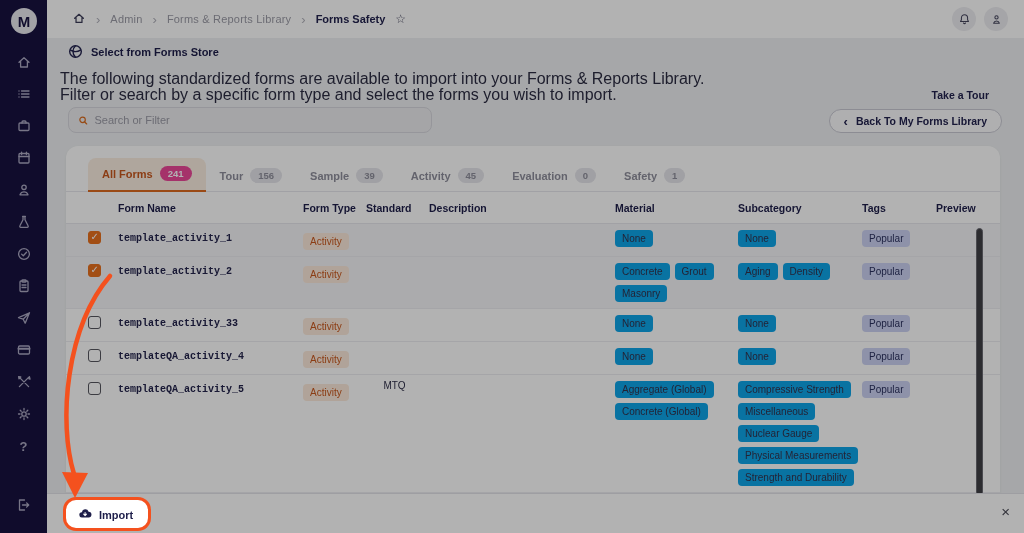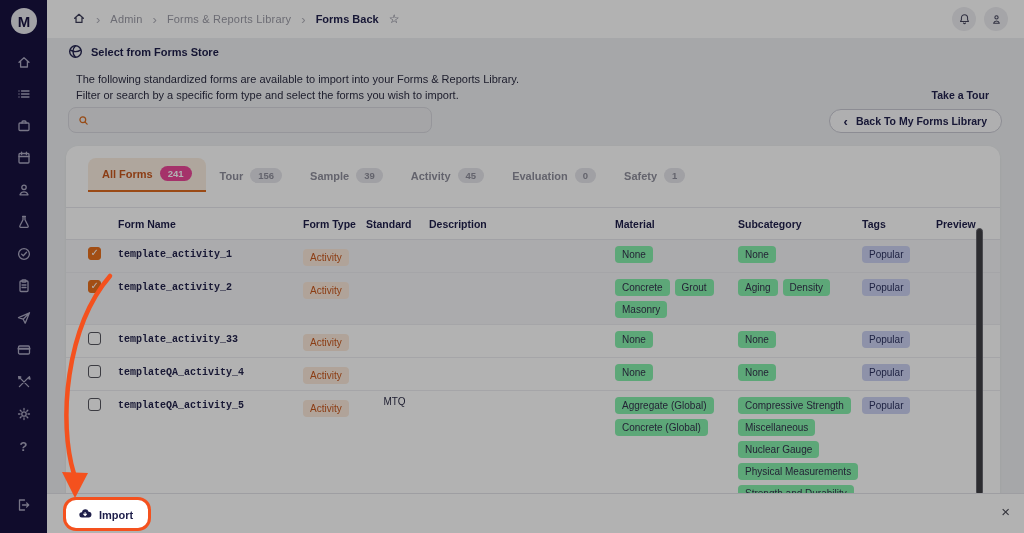--- a/index.html
+++ b/index.html
@@ -27,52 +27,52 @@
   .crumb .star { color:#55556b; font-size:12px; }
   .top-actions { margin-left:auto; display:flex; gap:8px; }
   .round-btn { width:24px; height:24px; border-radius:50%; background:#ededf1; display:flex; align-items:center; justify-content:center; }
   .round-btn svg { width:13px; height:13px; stroke:#46465e; fill:none; stroke-width:1.3; stroke-linecap:round; stroke-linejoin:round; }
 
   
   .content-bg { position:absolute; left:47px; top:38px; right:0; bottom:0; background:#eef0f2; }
   .title-row { position:absolute; left:68px; top:44px; display:flex; align-items:center; gap:8px; }
   .title-row svg { width:15px; height:15px; stroke:#23234e; fill:none; stroke-width:1.5; }
   .page-title { font-size:11px; font-weight:700; color:#1e1e4a; }
-  .page-desc { position:absolute; left:76px; top:71px; font-size:11px; color:#2c2c42; line-height:16px; }
+  .page-desc { position:absolute; left:60px; top:71px; font-size:16px; color:#2c2c42; line-height:16px; }
   .take-tour { position:absolute; top:89px; right:35px; font-size:10.5px; font-weight:700; color:#23234e; }
   .search-box { position:absolute; left:68px; top:107px; width:364px; height:26px; background:#ececef; border:1px solid #d7d7de; border-radius:8px; display:flex; align-items:center; padding:0 9px; gap:6px; }
   .search-box svg { width:11px; height:11px; stroke:#d96c1f; fill:none; stroke-width:1.8; stroke-linecap:round; }
   .search-box input { border:none; outline:none; background:transparent; font-size:11px; color:#3a3a50; width:100%; font-family:inherit; }
   .search-box input::placeholder { color:#9b9ba6; }
   .back-btn { position:absolute; top:109px; right:22px; height:24px; display:flex; align-items:center; gap:8px; background:#fbfbfd; border:1px solid #c9c9d3; border-radius:13px; padding:0 14px; font-size:10.5px; font-weight:700; color:#23234e; }
   .back-btn .chev { font-size:13px; font-weight:700; }
 
   
   .card { position:absolute; left:66px; top:146px; width:934px; height:350px; background:#ffffff; border-radius:12px 12px 0 0; box-shadow:0 1px 3px rgba(0,0,0,.06); overflow:hidden; }
-  .tabs { display:flex; align-items:flex-end; padding:12px 22px 16px 22px; border-bottom:1px solid #e7e7ed; }
+  .tabs { display:flex; align-items:flex-end; padding:12px 22px 0 22px; border-bottom:1px solid #e7e7ed; }
   .tab { display:flex; align-items:center; gap:7px; padding:8px 14px 9px 14px; font-size:11px; font-weight:700; color:#8f8f9c; border-radius:8px 8px 0 0; margin-bottom:-1px; }
   .tab .tab-badge { background:#e5e5eb; color:#8f8f9c; border-radius:9px; padding:2px 8px; font-size:9.5px; font-weight:700; }
   .tab.active { background:#fbeee1; color:#c8581e; border-bottom:2px solid #dd6b20; }
   .tab.active .tab-badge { background:#ec4899; color:#ffffff; }
 
   .grid { display:grid; grid-template-columns:30px 185px 63px 63px 186px 123px 124px 74px 1fr; padding:0 20px 0 22px; }
   .thead { border-bottom:1px solid #e7e7ed; }
   .hcell { font-size:10.5px; font-weight:700; color:#1f1f4a; padding:10px 4px 9px 0; }
   .trow { border-bottom:1px solid #ececf1; align-items:flex-start; }
   .trow.sel { background:#f5f5f8; }
   .cell { padding:6px 6px 6px 0; font-size:10px; color:#24244c; }
   .cell.cb { padding-top:7px; }
   .fname { font-weight:700; padding-top:9px;font-family:Liberation Mono, monospace; }
   .std, .desc { padding-top:5px; color:#2e2e48;text-align:center; }
   .checkbox { display:inline-block; width:13px; height:13px; border:1.5px solid #57575f; border-radius:3px; background:#fff; position:relative; }
   .checkbox.checked { background:#e8701e; border-color:#e8701e; }
   .checkbox.checked::after { content:"✓"; position:absolute; left:1.5px; top:-1px; color:#fff; font-size:10px; font-weight:700; }
   .chips { display:flex; flex-wrap:wrap; gap:5px; padding-top:6px; }
   .chip { display:inline-block; padding:3px 7px; border-radius:4px; font-size:10px; line-height:11px; white-space:nowrap; }
-  .chip.gray { background:#86efac; color:#33334d; }
+  .chip.gray { background:#0ea5e9; color:#33334d; }
   .chip.type { background:#fdeadb; color:#c8581e; margin-top:3px; }
   .chip.tag { background:#ccd2f2; color:#2c3260; }
   .scroll-thumb { position:absolute; right:17px; top:82px; bottom:0; width:7px; background:#3f3f46; border-radius:4px; border:1px solid #6a6a72; }
 
   
   .footer { position:absolute; left:47px; right:0; bottom:0; height:40px; background:#ffffff; border-top:1px solid #e3e3e9; }
   .close-x { position:absolute; right:14px; top:10px; font-size:15px; color:#4a4a55; line-height:1; }
   .import-btn { position:absolute; left:68px; top:502px; z-index:60; display:flex; align-items:flex-end; gap:7px; background:#ffffff; border-radius:8px; padding:5px 13px 5px 10px; font-size:11px; font-weight:700; color:#1e1e4a; box-shadow:0 0 0 2px #ffffff, 0 0 0 5px #f4511e; }
   .import-btn svg { width:14px; height:14px; }
 
@@ -166,21 +166,21 @@
 <div class="topbar">
   <div class="crumb">
     <span class="home-ic"><svg viewBox="0 0 16 16">
           <path d="M3 8.3 L8 3.8 L13 8.3 M4.6 7.3 V13 H11.4 V7.3"></path>
         </svg></span>
     <span class="sep">›</span>
     <span class="dim">Admin</span>
     <span class="sep">›</span>
     <span class="dim">Forms &amp; Reports Library</span>
     <span class="sep">›</span>
-    <span class="cur">Forms Back</span>
+    <span class="cur">Forms Safety</span>
     <span class="star">☆</span>
   </div>
   <div class="top-actions">
     <div class="round-btn">
         <svg viewBox="0 0 16 16">
           <path d="M8 2.2 a3.8 3.8 0 0 1 3.8 3.8 v2.4 l1.1 2 H3.1 l1.1-2 V6 A3.8 3.8 0 0 1 8 2.2 Z M6.8 12.3 a1.3 1.3 0 0 0 2.4 0"></path>
         </svg>
       </div>
     <div class="round-btn">
         <svg viewBox="0 0 16 16">
@@ -204,20 +204,21 @@
   <div>The following standardized forms are available to import into your Forms &amp; Reports Library.</div>
   <div>Filter or search by a specific form type and select the forms you wish to import.</div>
 </div>
 <a class="take-tour">Take a Tour</a>
 
 <div class="search-box">
   <svg viewBox="0 0 16 16">
       <circle cx="7" cy="7" r="4.2"></circle>
       <path d="M10.3 10.3 L13.3 13.3"></path>
     </svg>
+  <input type="text" placeholder="Search or Filter" style="">
 </div>
 
 <div class="back-btn">
   <span class="chev">‹</span>
   <span>Back To My Forms Library</span>
 </div>
 
 <div class="card">
   <div class="tabs">
       <div class="tab active">

